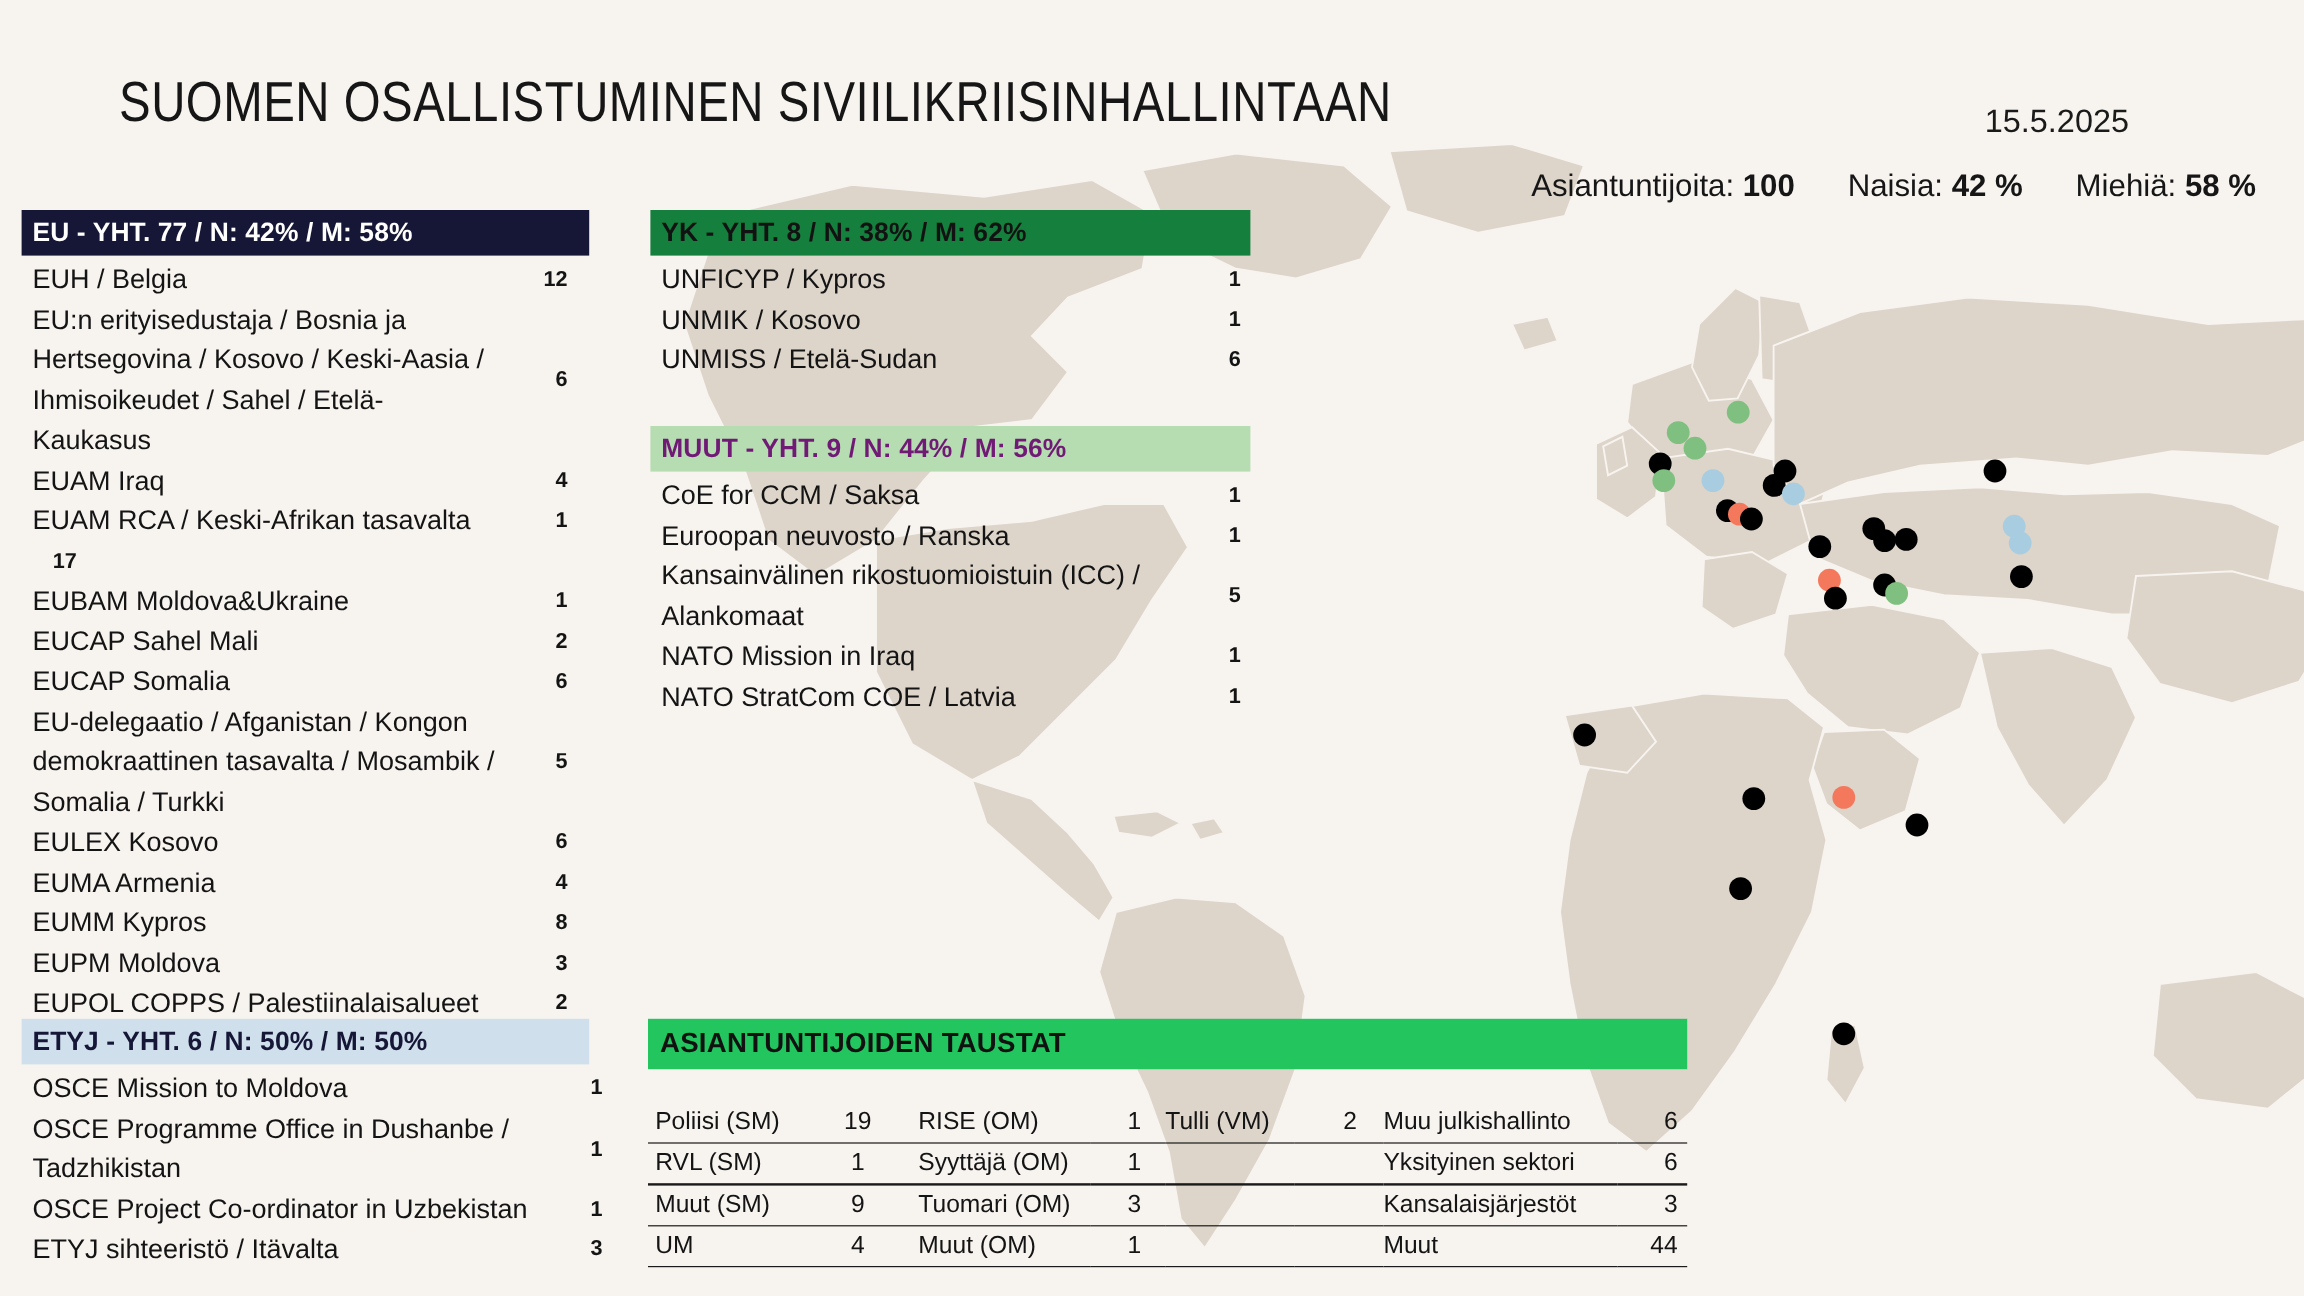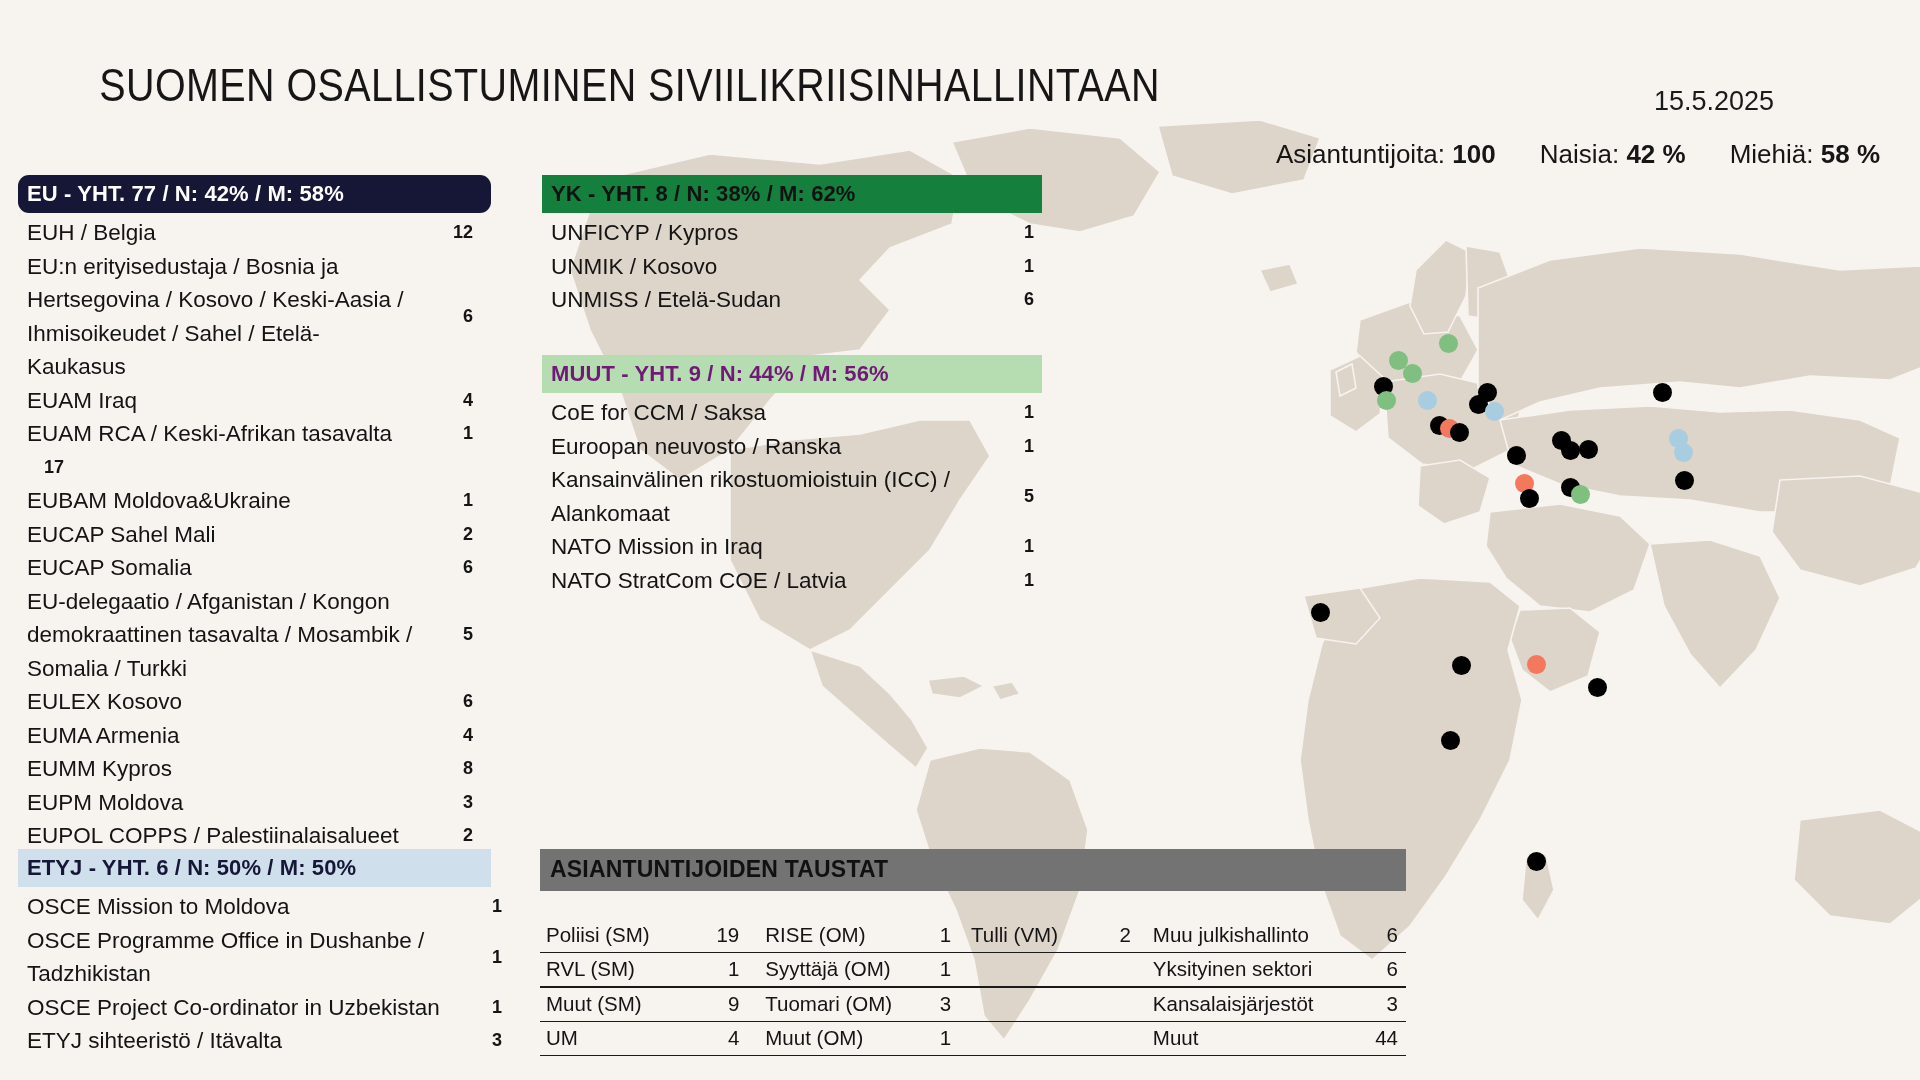--- a/index.html
+++ b/index.html
@@ -44,21 +44,21 @@
   
   .section{position:absolute;z-index:4;}
   .sec-head{
     font-size:22px;font-weight:700;
     padding:7px 9px 8px 9px;
     line-height:1.06;
     letter-spacing:.1px;
     white-space:nowrap;
     font-family:"Liberation Sans Narrow","Liberation Sans",sans-serif;
   }
-  .sec-head.eu{background:#161637;color:#ffffff;border-radius:11px;}
+  .sec-head.eu{background:#161637;color:#ffffff;}
   .sec-head.yk{background:#15803d;color:#121212;}
   .sec-head.muut{background:#b6ddb2;color:#701a75;}
   .sec-head.etyj{background:#cfe0ec;color:#161637;}
 
   .rows{padding-top:3px;}
   .row{
     display:flex;align-items:center;
     font-size:22.5px;line-height:33.5px;
     color:#141414;
   }
@@ -83,33 +83,33 @@
   #sec-yk .row .val{width:40px;}
 
   
   #sec-muut{left:542px;top:355px;width:500px;}
   #sec-muut .sec-head{width:482px;}
   #sec-muut .row .val{width:40px;}
 
   
   #bg-table{position:absolute;left:540px;top:849px;width:866px;z-index:4;}
   #bg-table .bg-head{
-    background:#737373;color:#111;
+    background:#22c55e;color:#111;
     font-size:23px;font-weight:700;
     padding:7px 10px 8px 10px;
     font-family:"Liberation Sans Narrow","Liberation Sans",sans-serif;
     letter-spacing:.2px;
   }
   #bg-table table{width:100%;border-collapse:collapse;
     font-size:20.5px;color:#141414;
     font-family:"Liberation Sans Narrow","Liberation Sans",sans-serif;margin-top:28px;}
   #bg-table td{padding:4px 0 5px 0;border-bottom:1px solid #1a1a1a;vertical-align:bottom;}
   #bg-table tr:nth-child(2) td{border-bottom-width:2px;}
   #bg-table .c1{width:190px;padding-left:6px;}
-  #bg-table .c2{width:62px;text-align:right;padding-right:26px;}
+  #bg-table .c2{width:62px;text-align:center;padding-right:26px;}
   #bg-table .c3{width:178px;}
   #bg-table .c4{width:58px;text-align:right;padding-right:20px;}
   #bg-table .c5{width:140px;}
   #bg-table .c6{width:72px;text-align:right;padding-right:22px;}
   #bg-table .c7{width:212px;}
   #bg-table .c8{width:64px;text-align:right;padding-right:8px;}
 </style>
 </head>
 <body>
 

